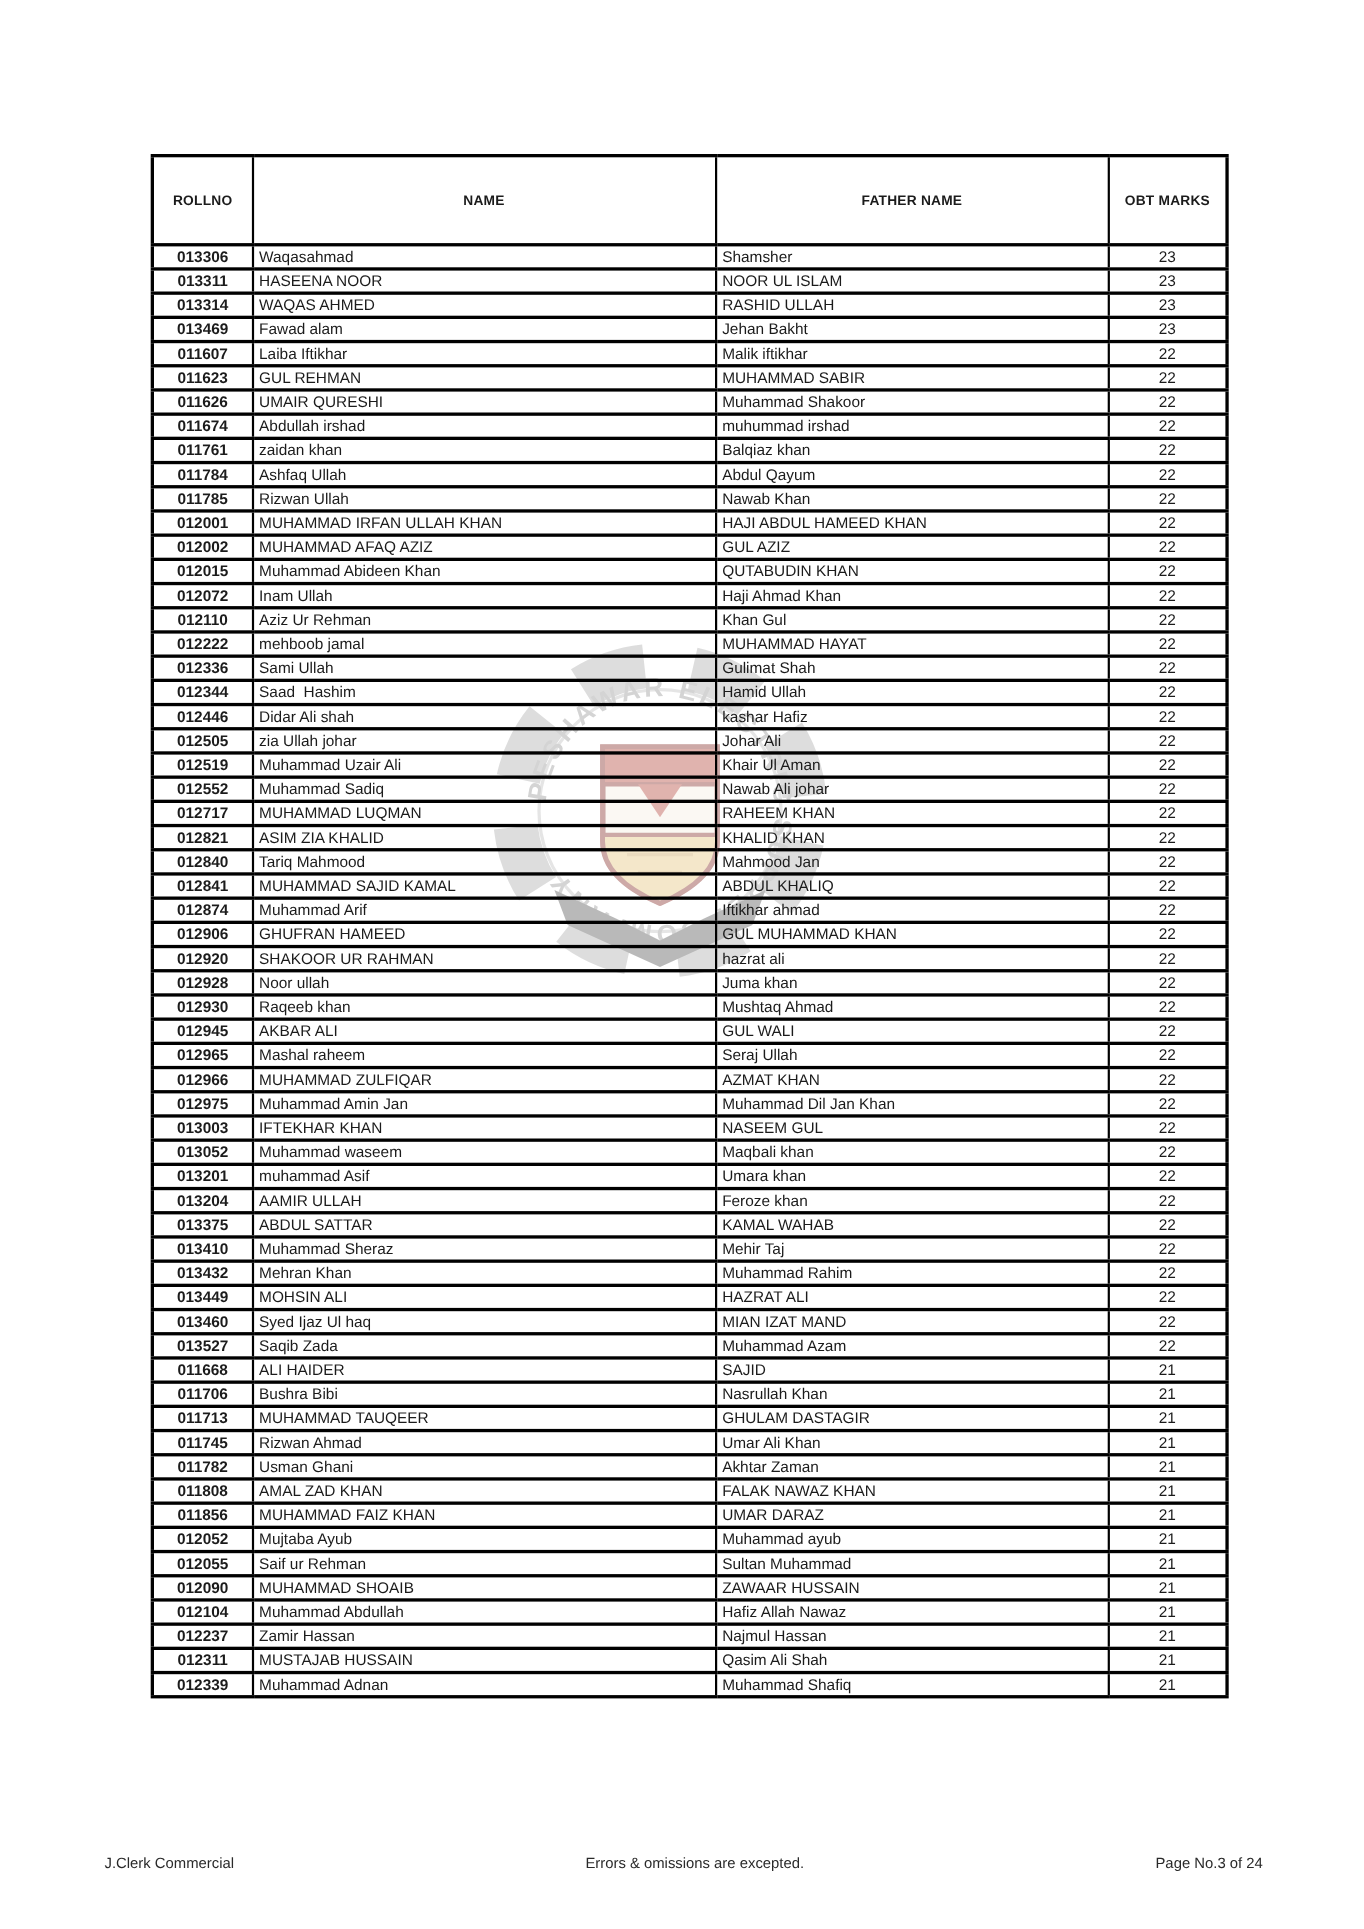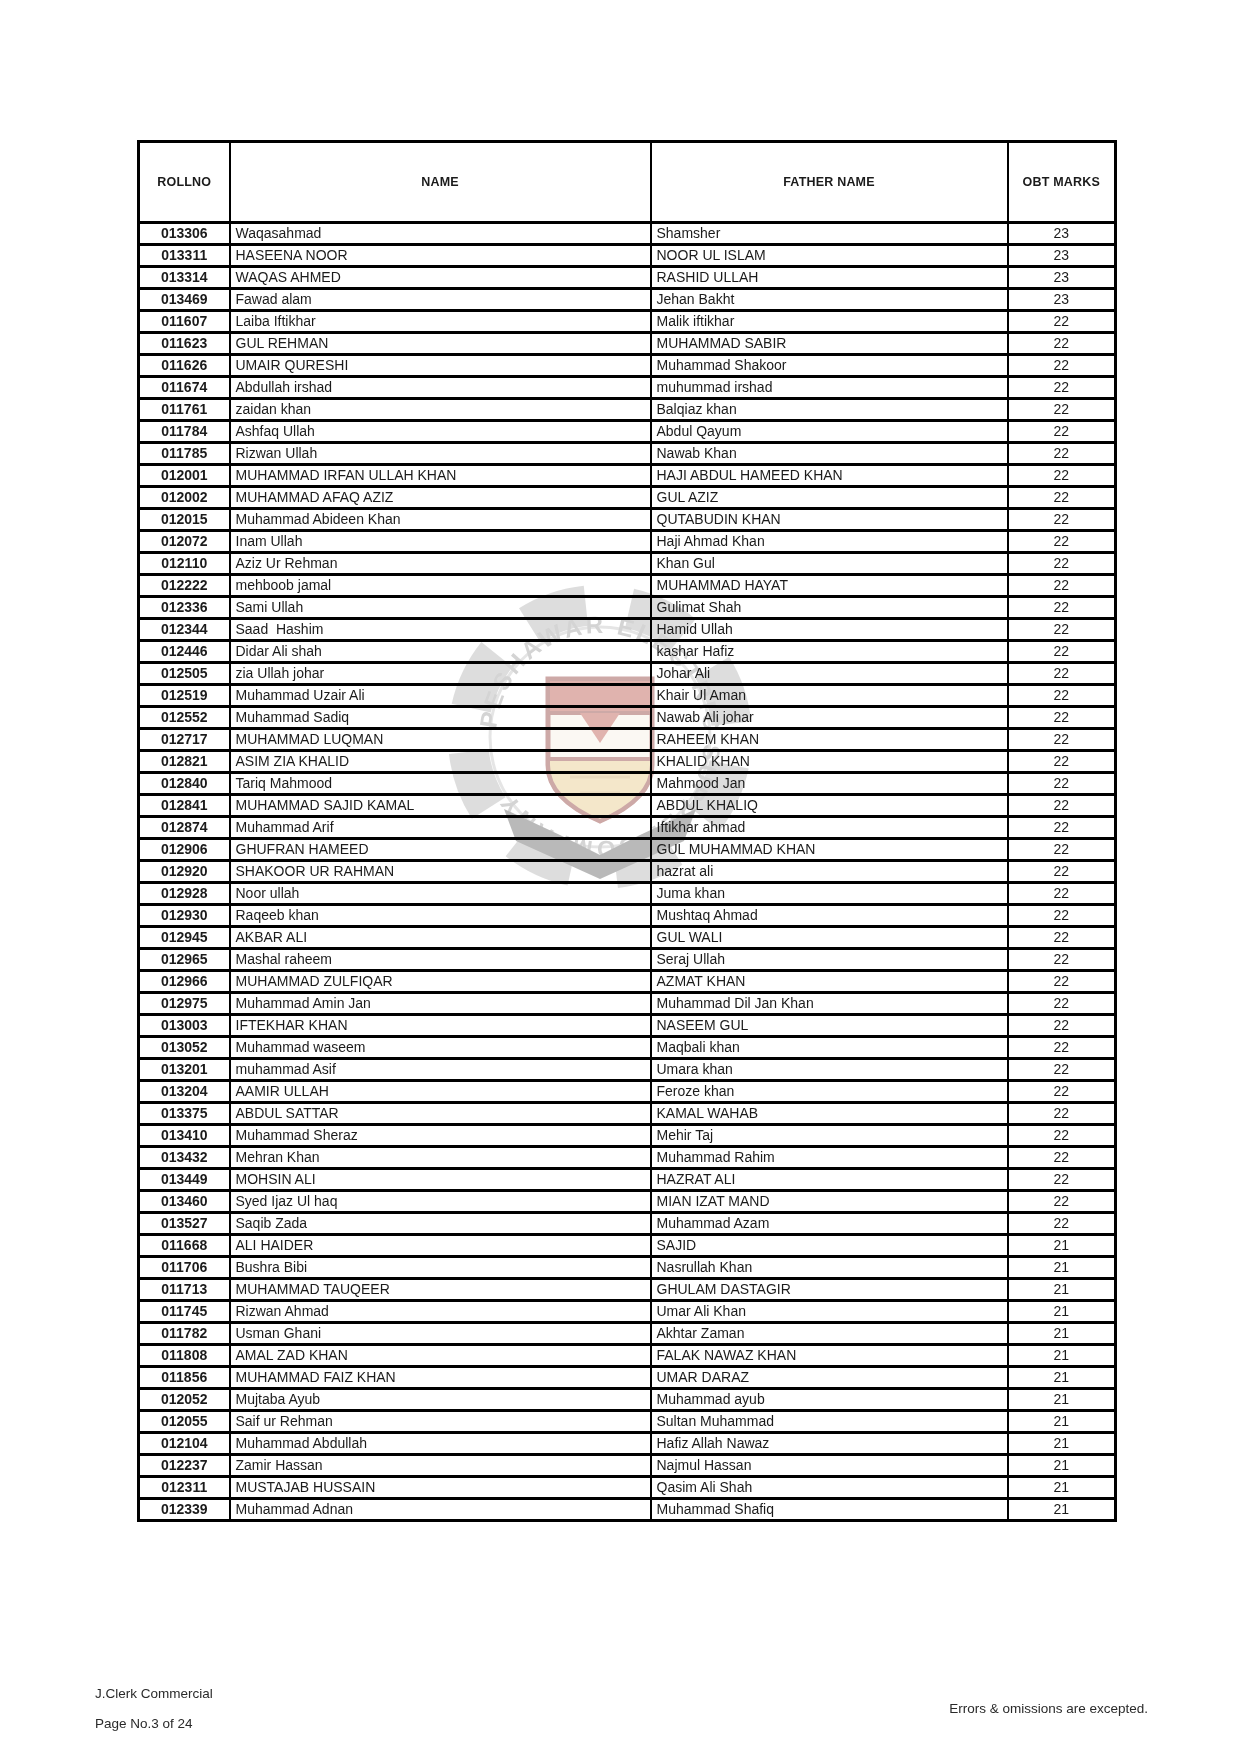--- a/index.html
+++ b/index.html
@@ -60,21 +60,20 @@
   td.col-marks   { text-align: center; }
   .footer {
     position: absolute;
     left: 95px;
     right: 92px;
     top: 1686px;
     display: flex;
     justify-content: space-between;
     font-size: 13.5px;
     color: #2a2a2a;
-    flex-direction: column;
   }
   .footer .f-center { text-align: right; }
   .footer .f-right  { text-align: left; }
 </style>
 </head>
 <body>
 
 <div class="page">
 
   <svg class="watermark" viewBox="0 0 324 330" xmlns="http://www.w3.org/2000/svg" aria-hidden="true">
@@ -443,20 +442,26 @@
           <td class="col-father">Muhammad ayub</td>
           <td class="col-marks">21</td>
         </tr>
         <tr>
           <td class="col-rollno">012055</td>
           <td class="col-name">Saif ur Rehman</td>
           <td class="col-father">Sultan Muhammad</td>
           <td class="col-marks">21</td>
         </tr>
         <tr>
+          <td class="col-rollno">012090</td>
+          <td class="col-name">MUHAMMAD SHOAIB</td>
+          <td class="col-father">ZAWAAR HUSSAIN</td>
+          <td class="col-marks">21</td>
+        </tr>
+        <tr>
           <td class="col-rollno">012104</td>
           <td class="col-name">Muhammad Abdullah</td>
           <td class="col-father">Hafiz Allah Nawaz</td>
           <td class="col-marks">21</td>
         </tr>
         <tr>
           <td class="col-rollno">012237</td>
           <td class="col-name">Zamir Hassan</td>
           <td class="col-father">Najmul Hassan</td>
           <td class="col-marks">21</td>

